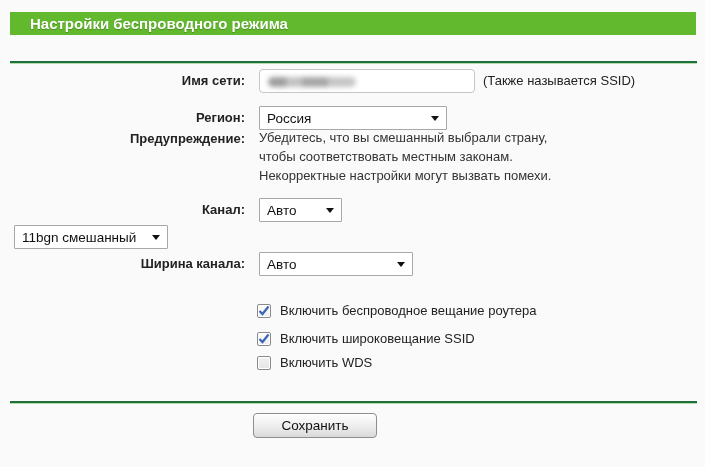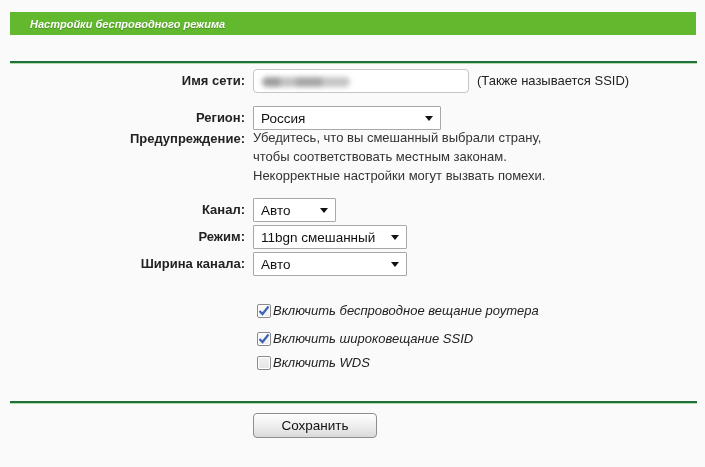--- a/index.html
+++ b/index.html
@@ -18,31 +18,31 @@
     font-size:13px;color:#333;position:relative;overflow:hidden;
   }
   .page{position:absolute;inset:0;}
 
   
   .header-bar{
     position:absolute;left:10px;right:9px;top:12px;height:23px;
     background:var(--header-bg);
     display:flex;align-items:center;padding-left:20px;
   }
-  .header-bar span{color:var(--header-text);font-weight:bold;font-size:11px;text-shadow:0 1px 1px rgba(0,0,0,.25);font-style:italic;}
+  .header-bar span{color:var(--header-text);font-weight:bold;font-size:15px;text-shadow:0 1px 1px rgba(0,0,0,.25);}
 
   
   .sep{position:absolute;left:10px;right:8px;height:0;border-top:2px solid var(--divider-green);border-bottom:1px solid var(--divider-green-light);}
   .sep-top{top:61px;}
   .sep-bottom{top:401px;}
 
   
   .row{position:absolute;left:0;right:0;display:flex;align-items:flex-start;}
   .lbl{width:245px;text-align:right;font-weight:bold;color:#222;flex:0 0 245px;padding-left:36px;}
-  .ctl{margin-left:8px;display:flex;align-items:center;}
+  .ctl{margin-left:14px;display:flex;align-items:center;}
 
   
   .text-input{
     width:216px;height:24px;border:1px solid #c6c6c6;border-radius:4px;
     background:#fff;position:relative;flex:0 0 216px;
   }
   .text-input input{
     position:absolute;inset:0;border:none;background:transparent;outline:none;
     padding:0 8px;font:13px "Liberation Sans",sans-serif;
   }
@@ -73,21 +73,21 @@
   .cb-row{position:absolute;left:257px;display:flex;align-items:center;}
   .cb-box{
     width:14px;height:14px;border:1px solid #8a8a8a;border-radius:2px;
     background:linear-gradient(#f2f2f2,#e4e4e4);
     box-shadow:inset 0 0 0 1px #fff;
     display:inline-flex;align-items:center;justify-content:center;flex:0 0 14px;
   }
   .cb-box svg{display:none;}
   .cb-box.checked{background:linear-gradient(#fdfdfd,#ececec);}
   .cb-box.checked svg{display:block;}
-  .cb-label{margin-left:2px;color:#222;font-style:italic;}
+  .cb-label{margin-left:9px;color:#222;}
 
   
   .save-btn{
     position:absolute;left:253px;top:413px;width:124px;height:25px;
     border:1px solid #8e8e8e;border-radius:4px;
     background:linear-gradient(#fefefe,#ededed 55%,#d9d9d9);
     font:13.5px "Liberation Sans",sans-serif;color:#111;cursor:pointer;
     box-shadow:inset 0 1px 0 #fff;
   }
 </style>
@@ -136,21 +136,20 @@
     <div class="lbl" style="line-height:24px">Канал:</div>
     <div class="ctl">
       <div class="combo" style="width:83px" role="combobox">
         <span class="combo-value">Авто</span>
         <span class="combo-arrow"></span>
       </div>
     </div>
   </div>
 
   <div class="row" style="top:225px">
-    <div class="lbl" style="line-height:24px">Режим:</div>
     <div class="ctl">
       <div class="combo" style="width:154px" role="combobox">
         <span class="combo-value">11bgn смешанный</span>
         <span class="combo-arrow"></span>
       </div>
     </div>
   </div>
 
   <div class="row" style="top:252px">
     <div class="lbl" style="line-height:24px">Ширина канала:</div>

